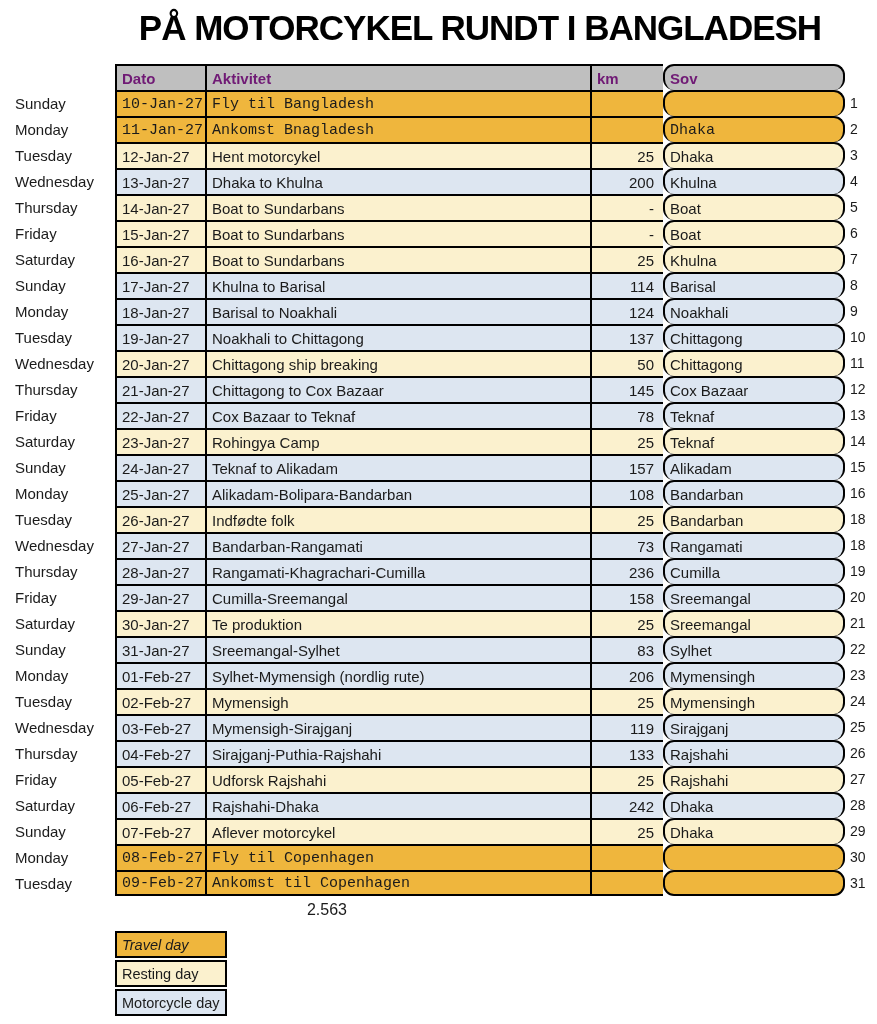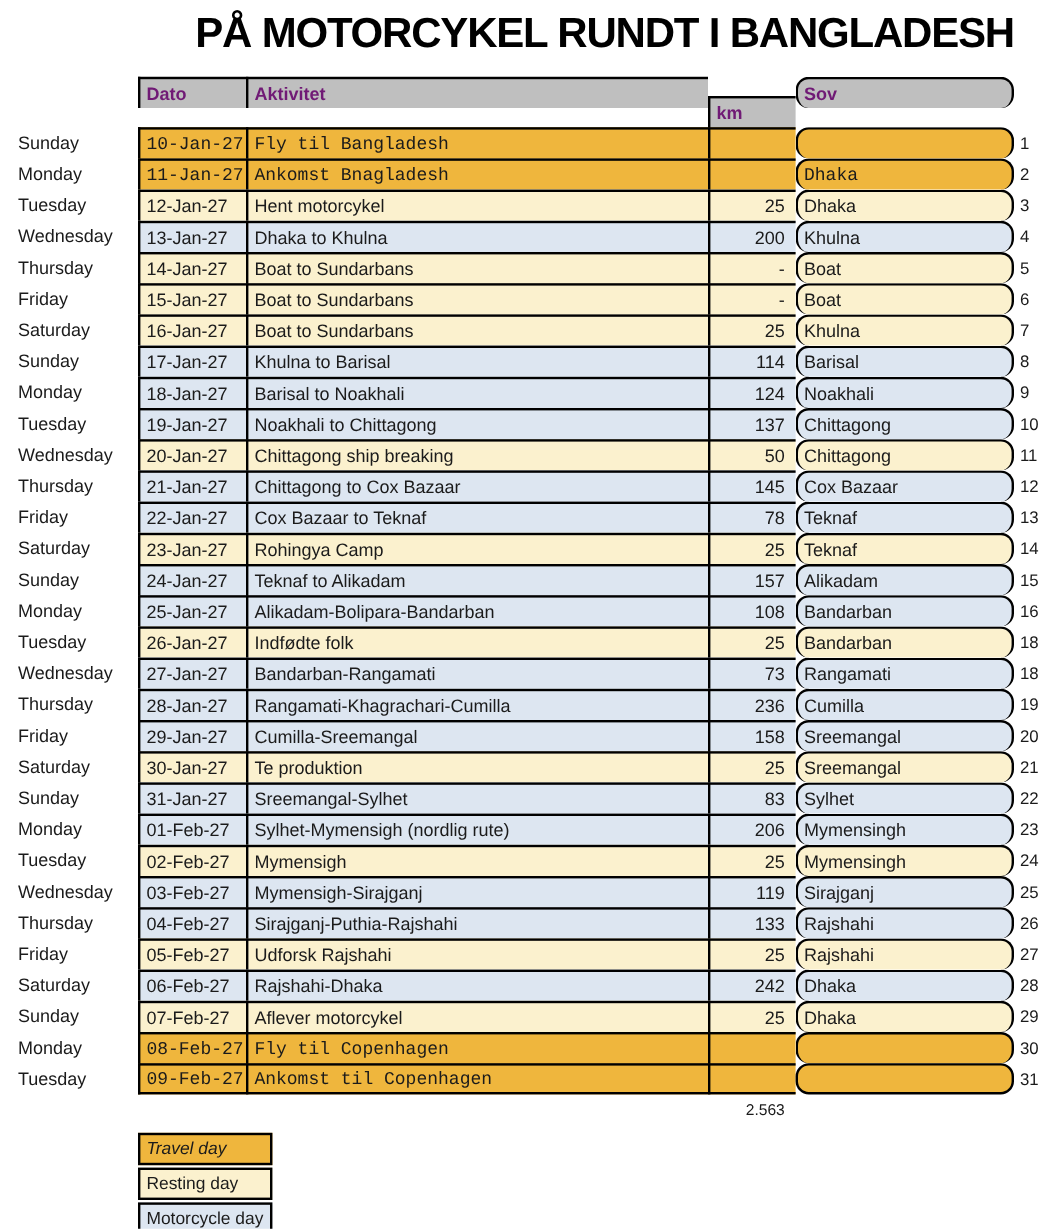--- a/index.html
+++ b/index.html
@@ -3,21 +3,21 @@
 <meta charset="utf-8">
 <style>
   * { margin: 0; padding: 0; box-sizing: border-box; }
   html, body {
     width: 877px; height: 1024px;
     background: #ffffff;
     font-family: "Liberation Sans", "DejaVu Sans", sans-serif;
     color: #1b1b1b;
     overflow: hidden;
   }
-  .title-wrap { margin: 8px 0 0 115px; width: 730px; text-align: right; }
+  .title-wrap { margin: 8px 0 0 115px; width: 730px; text-align: center; }
   .title-wrap h1 {
     font-size: 35px; font-weight: 700; letter-spacing: -1px; color: #000;
     white-space: nowrap;
   }
   .trip-table {
     display: grid;
     grid-template-columns: 115px 90px 385px 73px 182px 32px;
     margin-top: 16px;
   }
   .row { display: contents; }
@@ -34,26 +34,26 @@
     border-top: 2px solid var(--border);
     padding-left: 5px;
   }
   .sov { border-right: 2px solid var(--border); border-radius: 11px; }
   .trip-table > .row:last-child > .b { border-bottom: 2px solid var(--border); }
   .header-row .b { background: var(--header-bg); font-weight: bold; color: #701a75; }
   .row.travel > .b { background: var(--travel); font-family: Liberation Mono, monospace; }
   .row.resting > .b { background: var(--resting); }
   .row.motorcycle > .b { background: var(--motorcycle); }
   .c.km { justify-content: flex-end; padding-left: 0; padding-right: 9px; }
-  .header-row .c.km { justify-content: flex-start; padding-left: 5px; padding-right: 0; margin-top: 16px; }
+  .header-row .c.km { justify-content: flex-start; padding-left: 5px; padding-right: 0; }
   .c.day { padding-left: 15px; text-align: center; }
   .c.num { padding-left: 5px; font-size: 14px; }
   .total {
-    width: 663px; text-align: right; padding-right: 9px;
-    margin-top: 5px; font-size: 13px;
+    width: 663px; text-align: center; padding-right: 9px;
+    margin-top: 5px; font-size: 16px;
   }
   .legend { margin: 12px 0 0 115px; width: 112px; }
   .legend-item {
     border: 2px solid var(--border);
     height: 27px; margin-top: 2px;
     padding-left: 5px;
     display: flex; align-items: center;
     font-size: 14.5px; white-space: nowrap;
   }
   .legend-item:first-child { margin-top: 0; }

